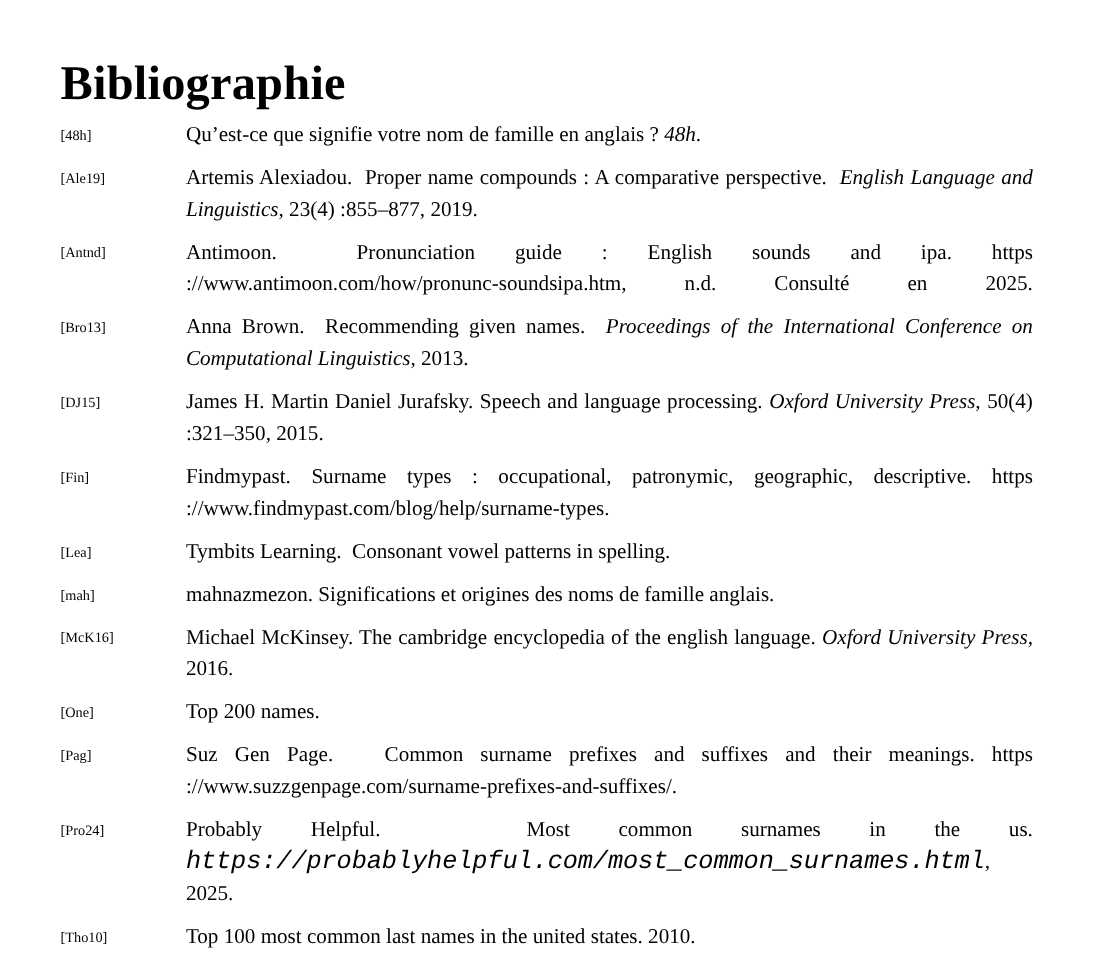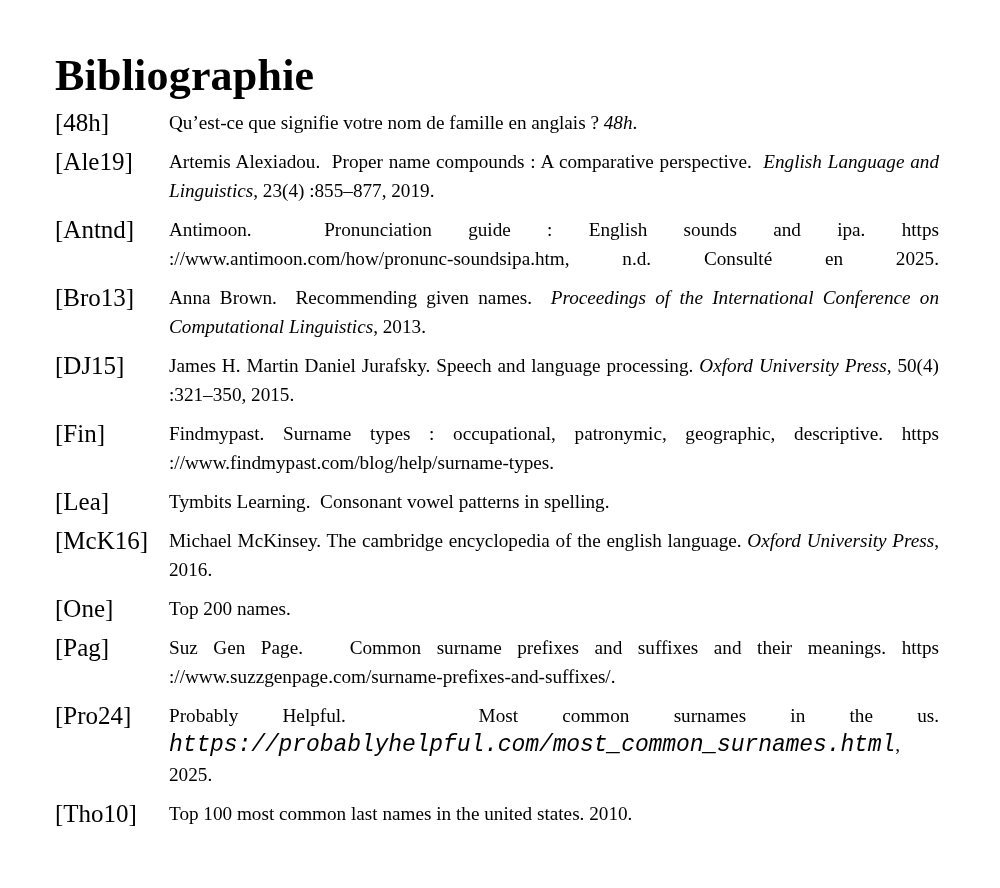--- a/index.html
+++ b/index.html
@@ -46,21 +46,21 @@
   .biblio-entry:last-child {
     margin-bottom: 0;
   }
   .entry-label {
     position: absolute;
     left: 0;
     top: 0;
     width: 80px;
     text-align: left;
     white-space: nowrap;
-    font-size: 25px;
+    font-size: 13px;
     line-height: 29px;
   }
   .entry-text {
     display: block;
     text-align: justify;
     text-justify: inter-word;
     hyphens: manual;
     font-size: 19.2px;
     line-height: 29px;
     margin-left: 32px;
@@ -121,20 +121,24 @@
       <span class="entry-label">[Fin]</span>
       <span class="entry-text"><span>Findmypast.</span> <span>Surname types : occupational, patronymic, geographic, descriptive.</span> <span>https ://www.findmypast.com/blog/help/surname-types.</span></span>
     </div>
 
 
     <div class="biblio-entry">
       <span class="entry-label">[Lea]</span>
       <span class="entry-text ragged"><span>Tymbits Learning.</span>&nbsp; <span>Consonant vowel patterns in spelling.</span></span>
     </div>
 
+    <div class="biblio-entry">
+      <span class="entry-label">[mah]</span>
+      <span class="entry-text ragged"><span>mahnazmezon.</span> <span>Significations et origines des noms de famille anglais.</span></span>
+    </div>
 
     <div class="biblio-entry">
       <span class="entry-label">[McK16]</span>
       <span class="entry-text"><span>Michael McKinsey.</span> <span>The cambridge encyclopedia of the english language.</span> <em>Oxford University Press</em><span>, 2016.</span></span>
     </div>
 
     <div class="biblio-entry">
       <span class="entry-label">[One]</span>
       <span class="entry-text ragged"><span>Top 200 names.</span></span>
     </div>

